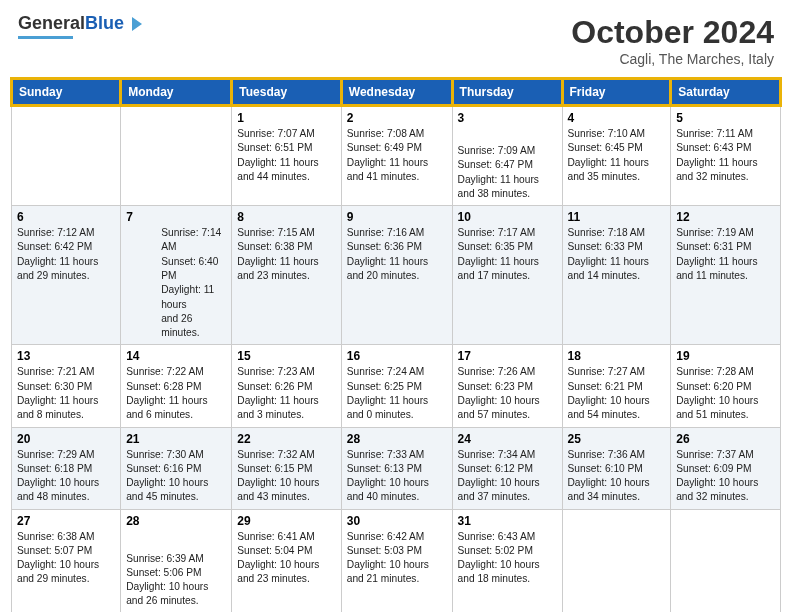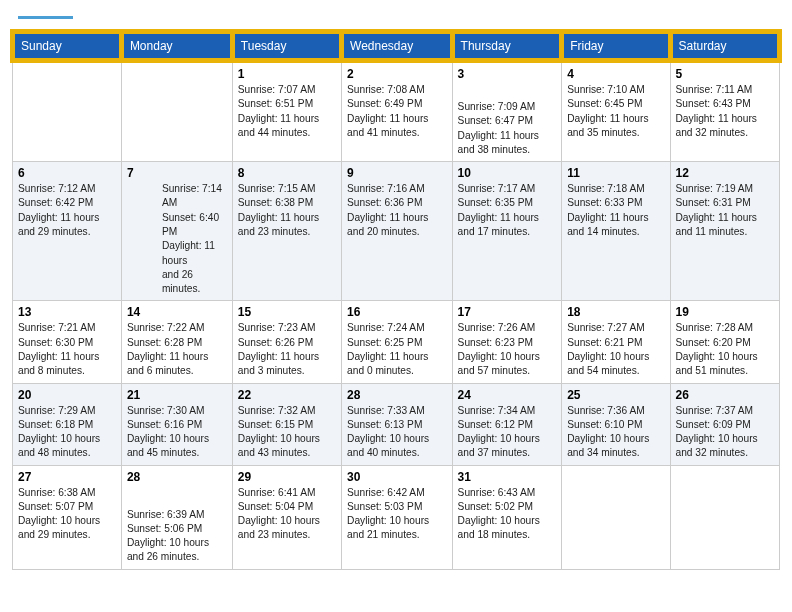--- a/index.html
+++ b/index.html
@@ -51,22 +51,22 @@
       width: 100%;
       border-collapse: collapse;
       font-size: 10.5px;
     }
     .calendar th {
       background: #1a5fb4;
       color: #fff;
       text-align: left;
       padding: 5px 6px;
       font-size: 12px;
-      font-weight: normal;
-      border: 5px solid #eab308;
+      font-weight: bold;
+      border: 3px solid #eab308;
     }
     .calendar td {
       border: 1px solid #ccc;
       vertical-align: top;
       padding: 4px 5px;
       width: 113px;
       min-height: 70px;
       background: #fff;
     }
     .calendar tr:nth-child(even) td {
@@ -85,21 +85,33 @@
     }
     .empty-cell {
       background: #fff !important;
     }
   </style>
 </head>
 <body>
 
 <div class="header">
   <div class="logo">
+    <div style="display:flex; align-items:center; gap:2px;">
+      <span class="logo-text">
+        <span>General</span><span class="blue">Blue</span>
+      </span>
+      <svg width="18" height="18" viewBox="0 0 18 18">
+        <polygon points="6,2 16,9 6,16" fill="#4a9fd4"></polygon>
+      </svg>
+    </div>
     <div class="logo-line"></div>
+  </div>
+  <div class="title-block">
+    <div class="month-title">October 2024</div>
+    <div class="location">Cagli, The Marches, Italy</div>
   </div>
 </div>
 
 <table class="calendar">
   <thead>
     <tr>
     <th>Sunday</th>
         <th>Monday</th>
         <th>Tuesday</th>
         <th>Wednesday</th>

